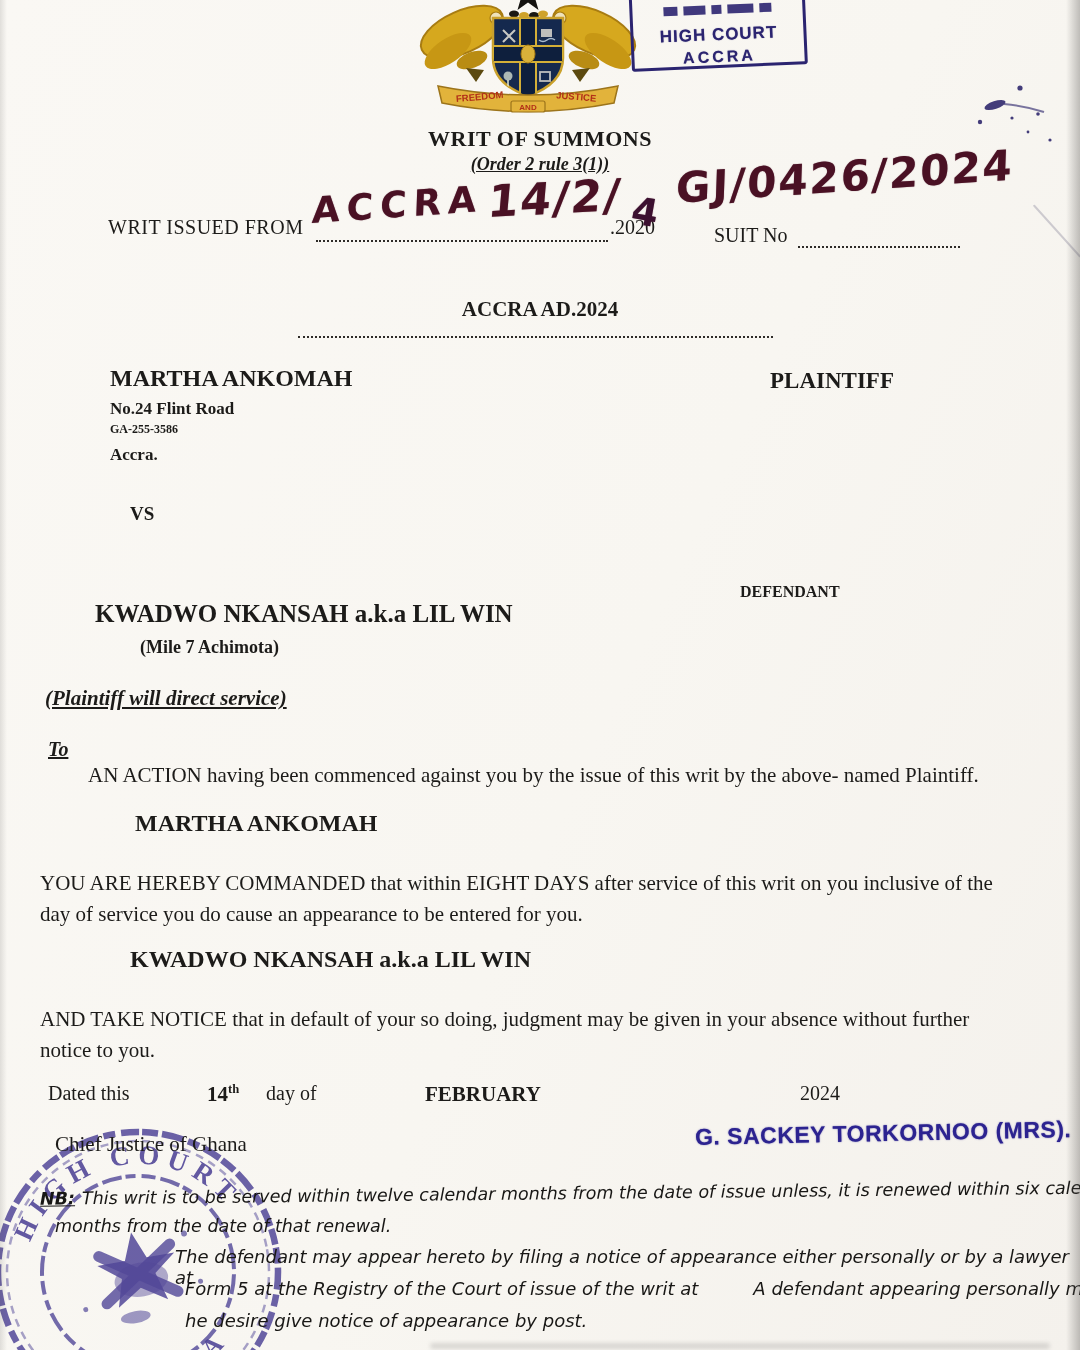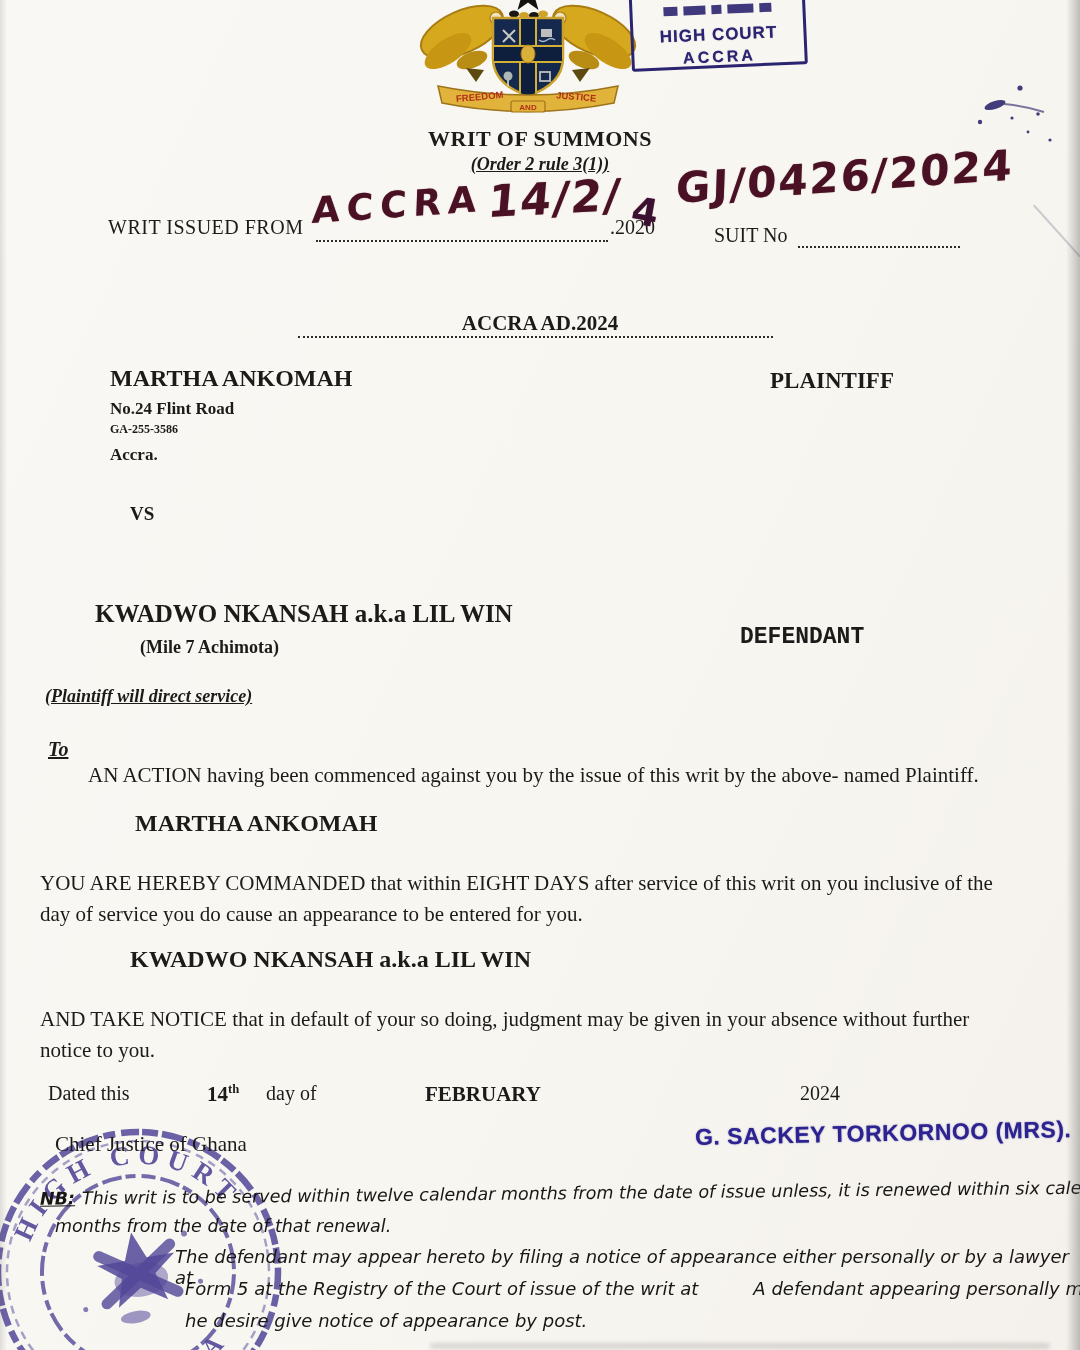--- a/index.html
+++ b/index.html
@@ -120,35 +120,35 @@
   <div class="abs" style="left:610px;top:216px;font-size:20px;">.2020</div>
   <div class="abs" style="left:714px;top:224px;font-size:20px;">SUIT No</div>
   <div class="abs leader" style="left:798px;top:246px;width:162px;"></div>
 
   <div class="abs hand" style="left:312px;top:190px;font-size:36px;letter-spacing:7px;transform:rotate(-4deg) skewX(-6deg);">ACCRA</div>
   <div class="abs hand" style="left:488px;top:176px;font-size:44px;transform:rotate(-3deg) skewX(-8deg);">14/2/</div>
   <div class="abs hand" style="left:632px;top:188px;font-size:38px;color:#3c1030;transform:rotate(10deg);">4</div>
   <div class="abs hand" style="left:676px;top:164px;font-size:42px;transform:rotate(-4deg) skewX(-6deg);">GJ/0426/2024</div>
   <div class="abs scratch" style="left:1022px;top:230px;"></div>
 
-  <div class="abs center b" style="top:297px;font-size:21px;margin-top:14px;">ACCRA AD.2024</div>
+  <div class="abs center b" style="top:297px;font-size:21px;">ACCRA AD.2024</div>
   <div class="abs leader" style="left:298px;top:336px;width:475px;"></div>
 
   <div class="abs b" style="left:110px;top:365px;font-size:24px;">MARTHA ANKOMAH</div>
   <div class="abs b" style="left:770px;top:368px;font-size:23px;">PLAINTIFF</div>
   <div class="abs" style="left:110px;top:399px;font-size:17px;font-weight:600;">No.24 Flint Road</div>
   <div class="abs" style="left:110px;top:422px;font-size:12px;font-weight:600;">GA-255-3586</div>
   <div class="abs" style="left:110px;top:445px;font-size:17px;font-weight:600;">Accra.</div>
 
   <div class="abs b" style="left:130px;top:503px;font-size:19px;">VS</div>
   <div class="abs b" style="left:95px;top:600px;font-size:25px;">KWADWO NKANSAH a.k.a LIL WIN</div>
-  <div class="abs b" style="left:740px;top:624px;font-size:23px;font-family:Liberation Mono, monospace;">DEFENDANT</div>
+  <div class="abs b" style="left:740px;top:583px;font-size:16px;">DEFENDANT</div>
   <div class="abs b" style="left:140px;top:637px;font-size:18px;">(Mile 7 Achimota)</div>
 
-  <div class="abs bi" style="left:45px;top:686px;font-size:18px;">(Plaintiff will direct service)</div>
+  <div class="abs bi" style="left:45px;top:686px;font-size:21px;">(Plaintiff will direct service)</div>
 
   <div class="abs bi" style="left:48px;top:738px;font-size:20px;">To</div>
   <div class="abs para" style="left:40px;top:760px;width:960px;margin-left:48px;">AN ACTION having been commenced against you by the issue of this writ by the above- named Plaintiff.</div>
   <div class="abs b" style="left:135px;top:810px;font-size:24px;">MARTHA ANKOMAH</div>
   <div class="abs para" style="left:40px;top:868px;width:965px;">YOU ARE HEREBY COMMANDED that within EIGHT DAYS after service of this writ on you inclusive of the day of service you do cause an appearance to be entered for you.</div>
   <div class="abs b" style="left:130px;top:946px;font-size:24px;">KWADWO NKANSAH a.k.a LIL WIN</div>
   <div class="abs para" style="left:40px;top:1004px;width:960px;">AND TAKE NOTICE that in default of your so doing, judgment may be given in your absence without further notice to you.</div>
 
   <div>
     <span class="abs" style="left:48px;top:1082px;font-size:20px;">Dated this</span>

